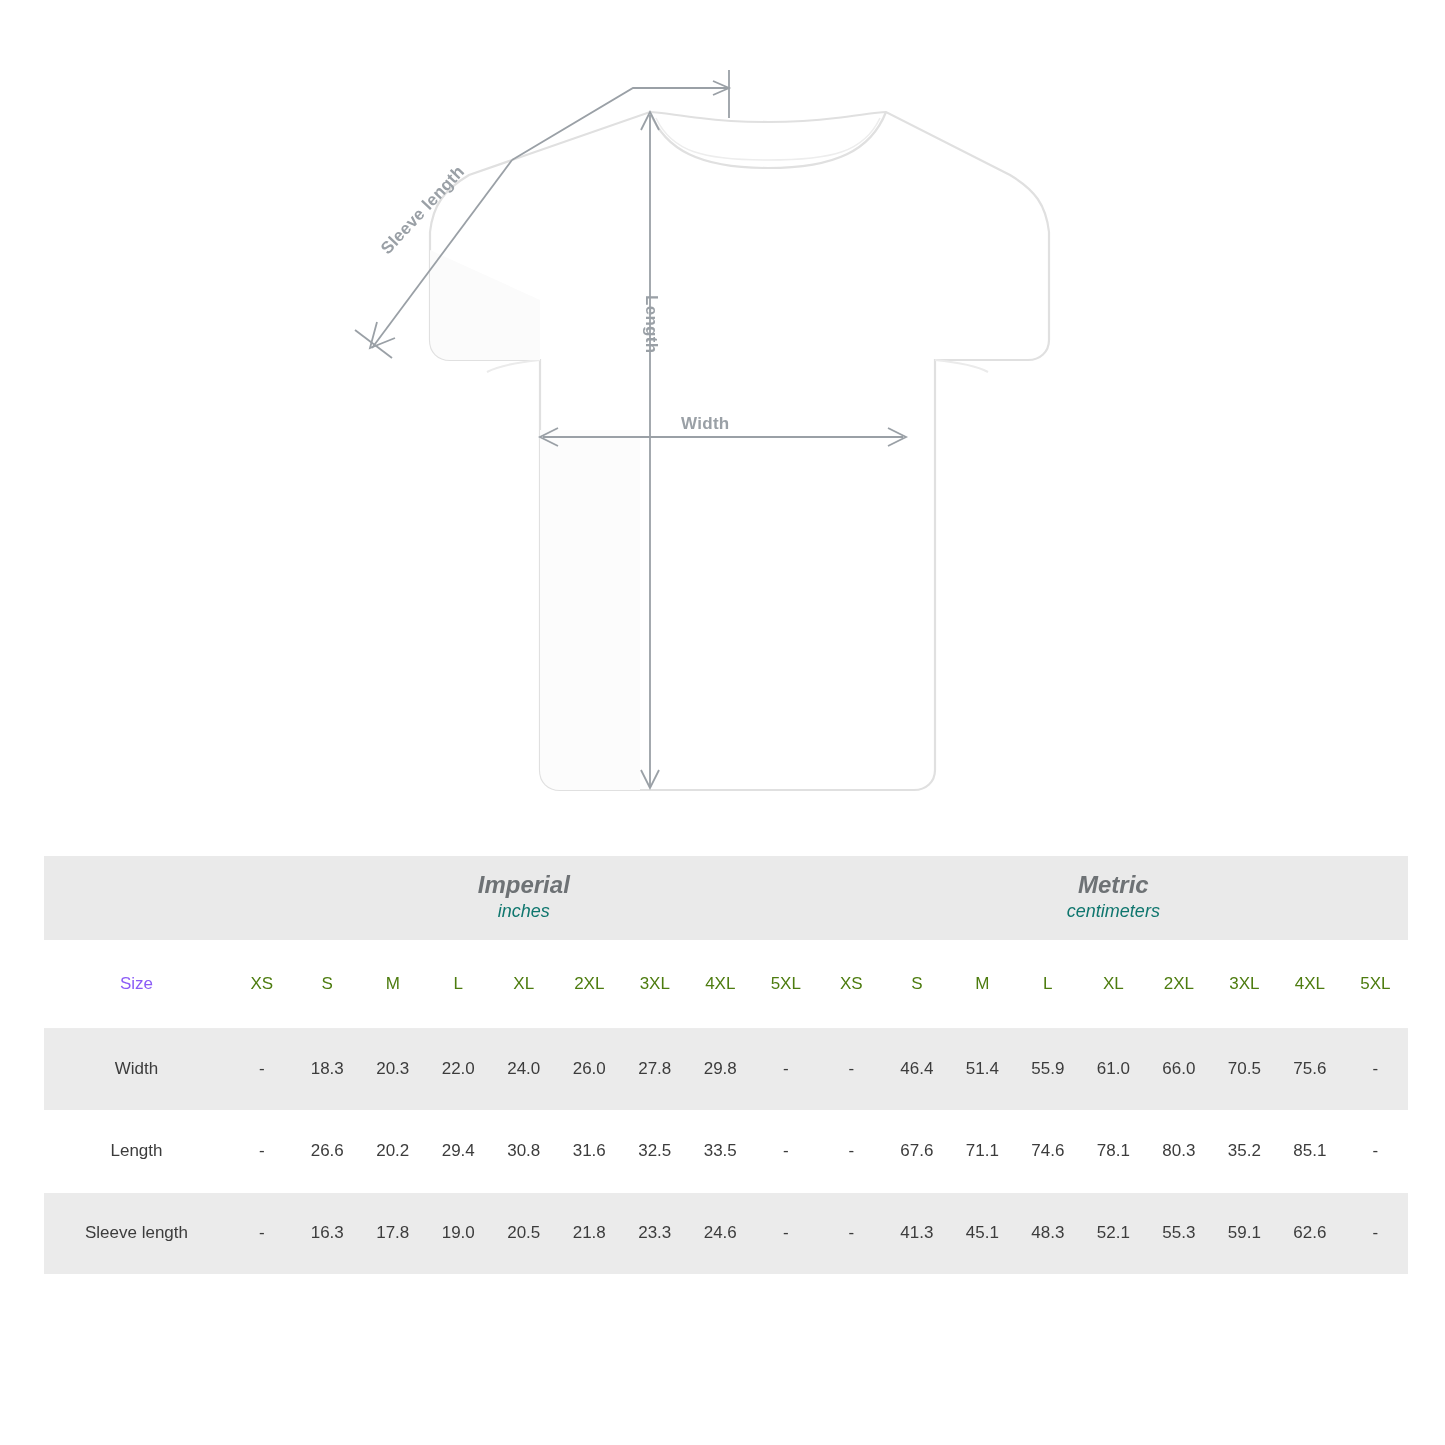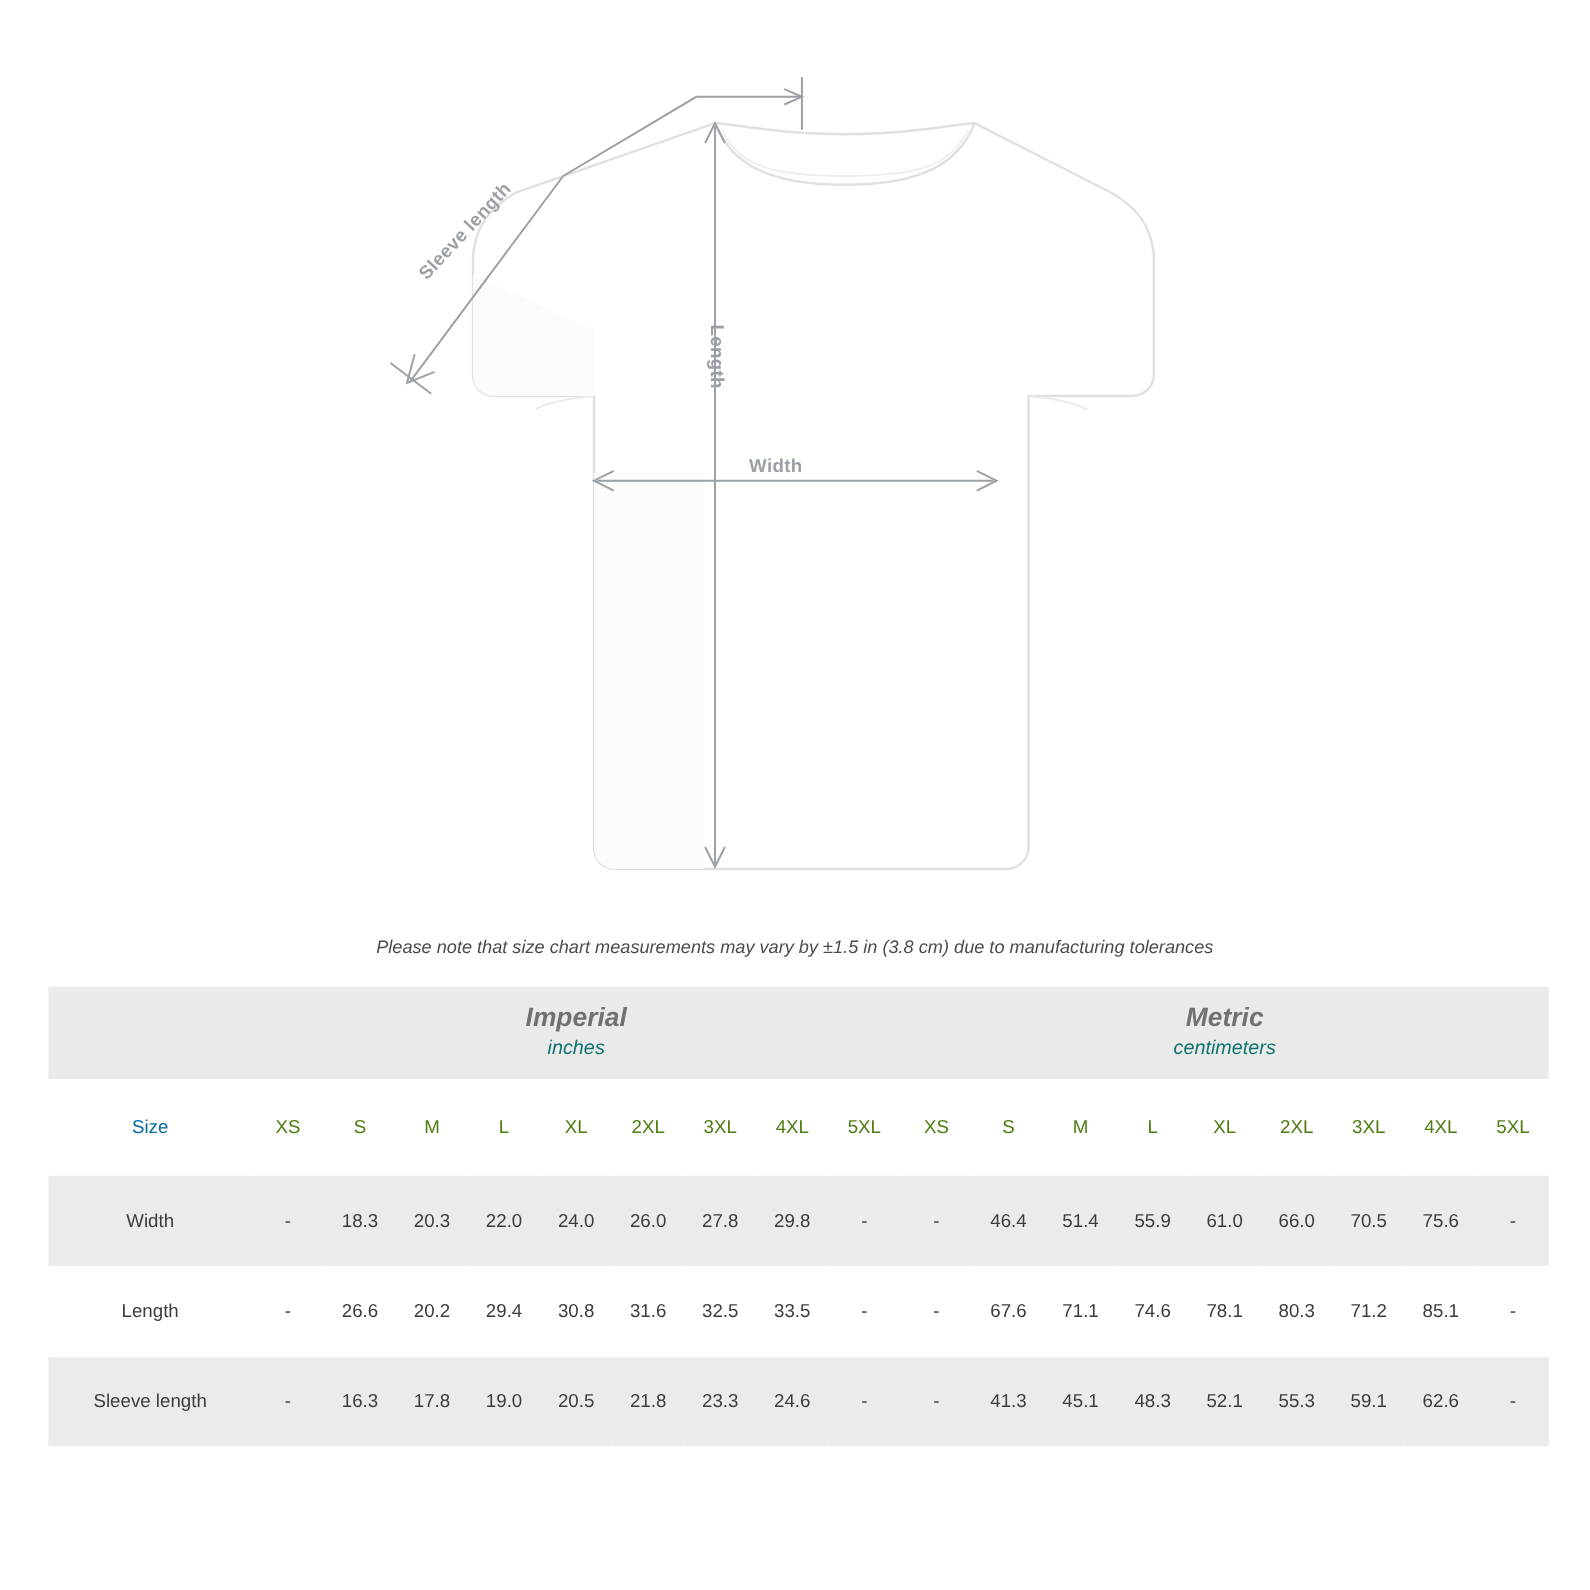--- a/index.html
+++ b/index.html
@@ -118,21 +118,21 @@
   tr.data td {
     height: 82px;
     font-size: 17px;
     color: #3c3c3c;
     border-bottom: 1px solid #ffffff;
   }
   tr.data.shade td { background: #ebebeb; }
   tr.data.plain td { background: #ffffff; }
   td.rowhead {
     font-weight: bold;
-    color: #0369a1;
+    color: #8b5cf6;
     width: 185px;
     font-size: 17px;
   }
   td.cell { width: 65.5px; }
 </style>
 </head>
 <body>
 
 <div class="page">
 
@@ -194,21 +194,20 @@
         <path d="M888 428 L906 437 L888 446" fill="none"></path>
       </g>
     </svg>
 
     <div class="dim-label label-sleeve">Sleeve length</div>
     <div class="dim-label label-length">Length</div>
     <div class="dim-label label-width">Width</div>
   </div>
 
   <div class="title-block">
-    <p class="chart-note">Please note that size chart measurements may vary by ±1.5 in (3.8 cm) due to manufacturing tolerances</p>
   </div>
 
   <div class="table-wrap">
     <table class="sizes">
       <colgroup>
         <col style="width:185px">
         <col span="9" style="width:65.5px">
         <col span="9" style="width:65.5px">
       </colgroup>
       <tbody>
@@ -278,21 +277,21 @@
           <td class="cell">31.6</td>
           <td class="cell">32.5</td>
           <td class="cell">33.5</td>
           <td class="cell">-</td>
           <td class="cell">-</td>
           <td class="cell">67.6</td>
           <td class="cell">71.1</td>
           <td class="cell">74.6</td>
           <td class="cell">78.1</td>
           <td class="cell">80.3</td>
-          <td class="cell">71.2</td>
+          <td class="cell">35.2</td>
           <td class="cell">85.1</td>
           <td class="cell">-</td>
         </tr>
 
         <tr class="data shade">
           <td class="rowhead">Sleeve length</td>
           <td class="cell">-</td>
           <td class="cell">16.3</td>
           <td class="cell">17.8</td>
           <td class="cell">19.0</td>

